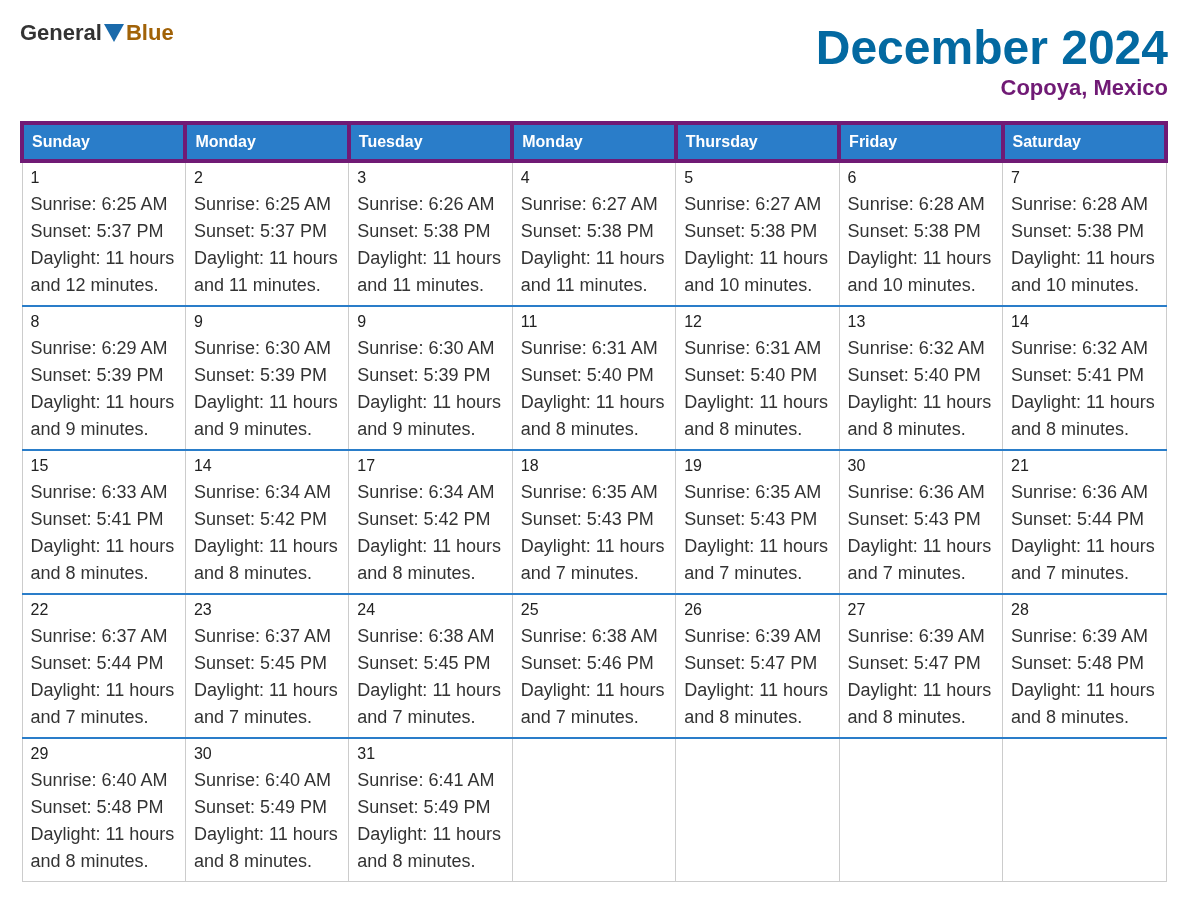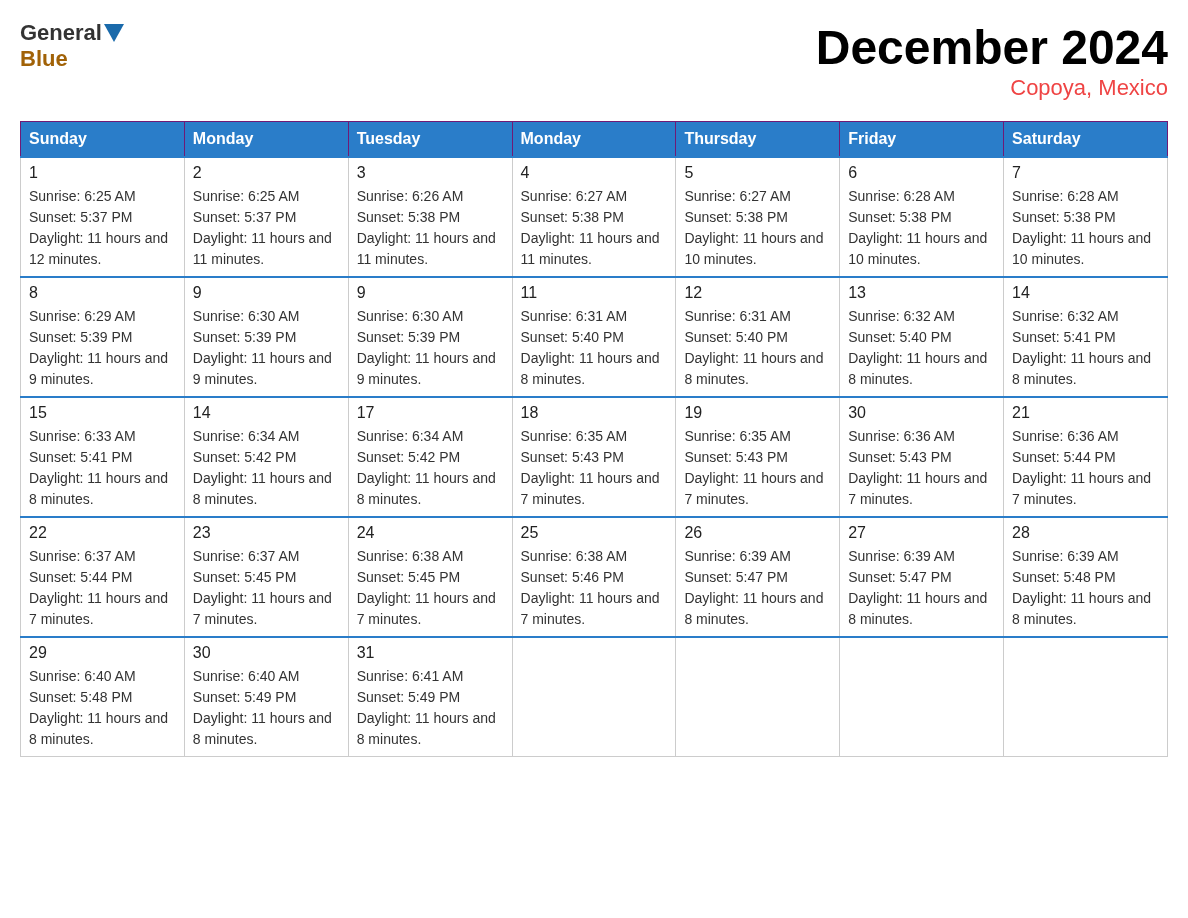--- a/index.html
+++ b/index.html
@@ -11,22 +11,22 @@
       min-height: 918px;
     }
     .header {
       display: flex;
       justify-content: space-between;
       align-items: flex-start;
       margin-bottom: 20px;
     }
     .logo {
       display: flex;
-      flex-direction: column;
-      align-items: flex-start;
+      flex-direction: row;
+      align-items: flex-end;
     }
     .logo-text {
       font-size: 22px;
       font-weight: bold;
       color: #333;
       display: flex;
       align-items: center;
     }
     .logo-general {
       color: #333;
@@ -44,61 +44,62 @@
       color: #a16207;
       font-size: 22px;
       font-weight: bold;
     }
     .title-area {
       text-align: right;
     }
     .month-title {
       font-size: 48px;
       font-weight: bold;
-      color: #000000;
+      color: #0369a1;
     }
     .location {
       font-size: 22px;
-      color: #ef4444;
+      color: #701a75;
+      font-weight: bold;
     }
     table {
       width: 100%;
       border-collapse: collapse;
       table-layout: fixed;
     }
     thead tr {
       background-color: #2a7dc9;
     }
     thead th {
       color: #fff;
       font-size: 16px;
       font-weight: bold;
       padding: 8px 8px;
       text-align: left;
-      border: 1px solid #701a75;
+      border: 4px solid #701a75;
     }
     tbody td {
       vertical-align: top;
       padding: 6px 8px;
       border: 1px solid #ccc;
       font-size: 13px;
       color: #222;
       height: 110px;
     }
     tbody tr {
       border-top: 2px solid #2a7dc9;
     }
     .day-num {
       font-size: 16px;
       font-weight: normal;
       margin-bottom: 4px;
       display: block;
     }
     .day-info {
-      font-size: 14px;
+      font-size: 18px;
       line-height: 1.5;
       color: #333;
     }
     tbody td:empty {
       background: #fff;
     }
   </style>
 </head>
 <body>
 

